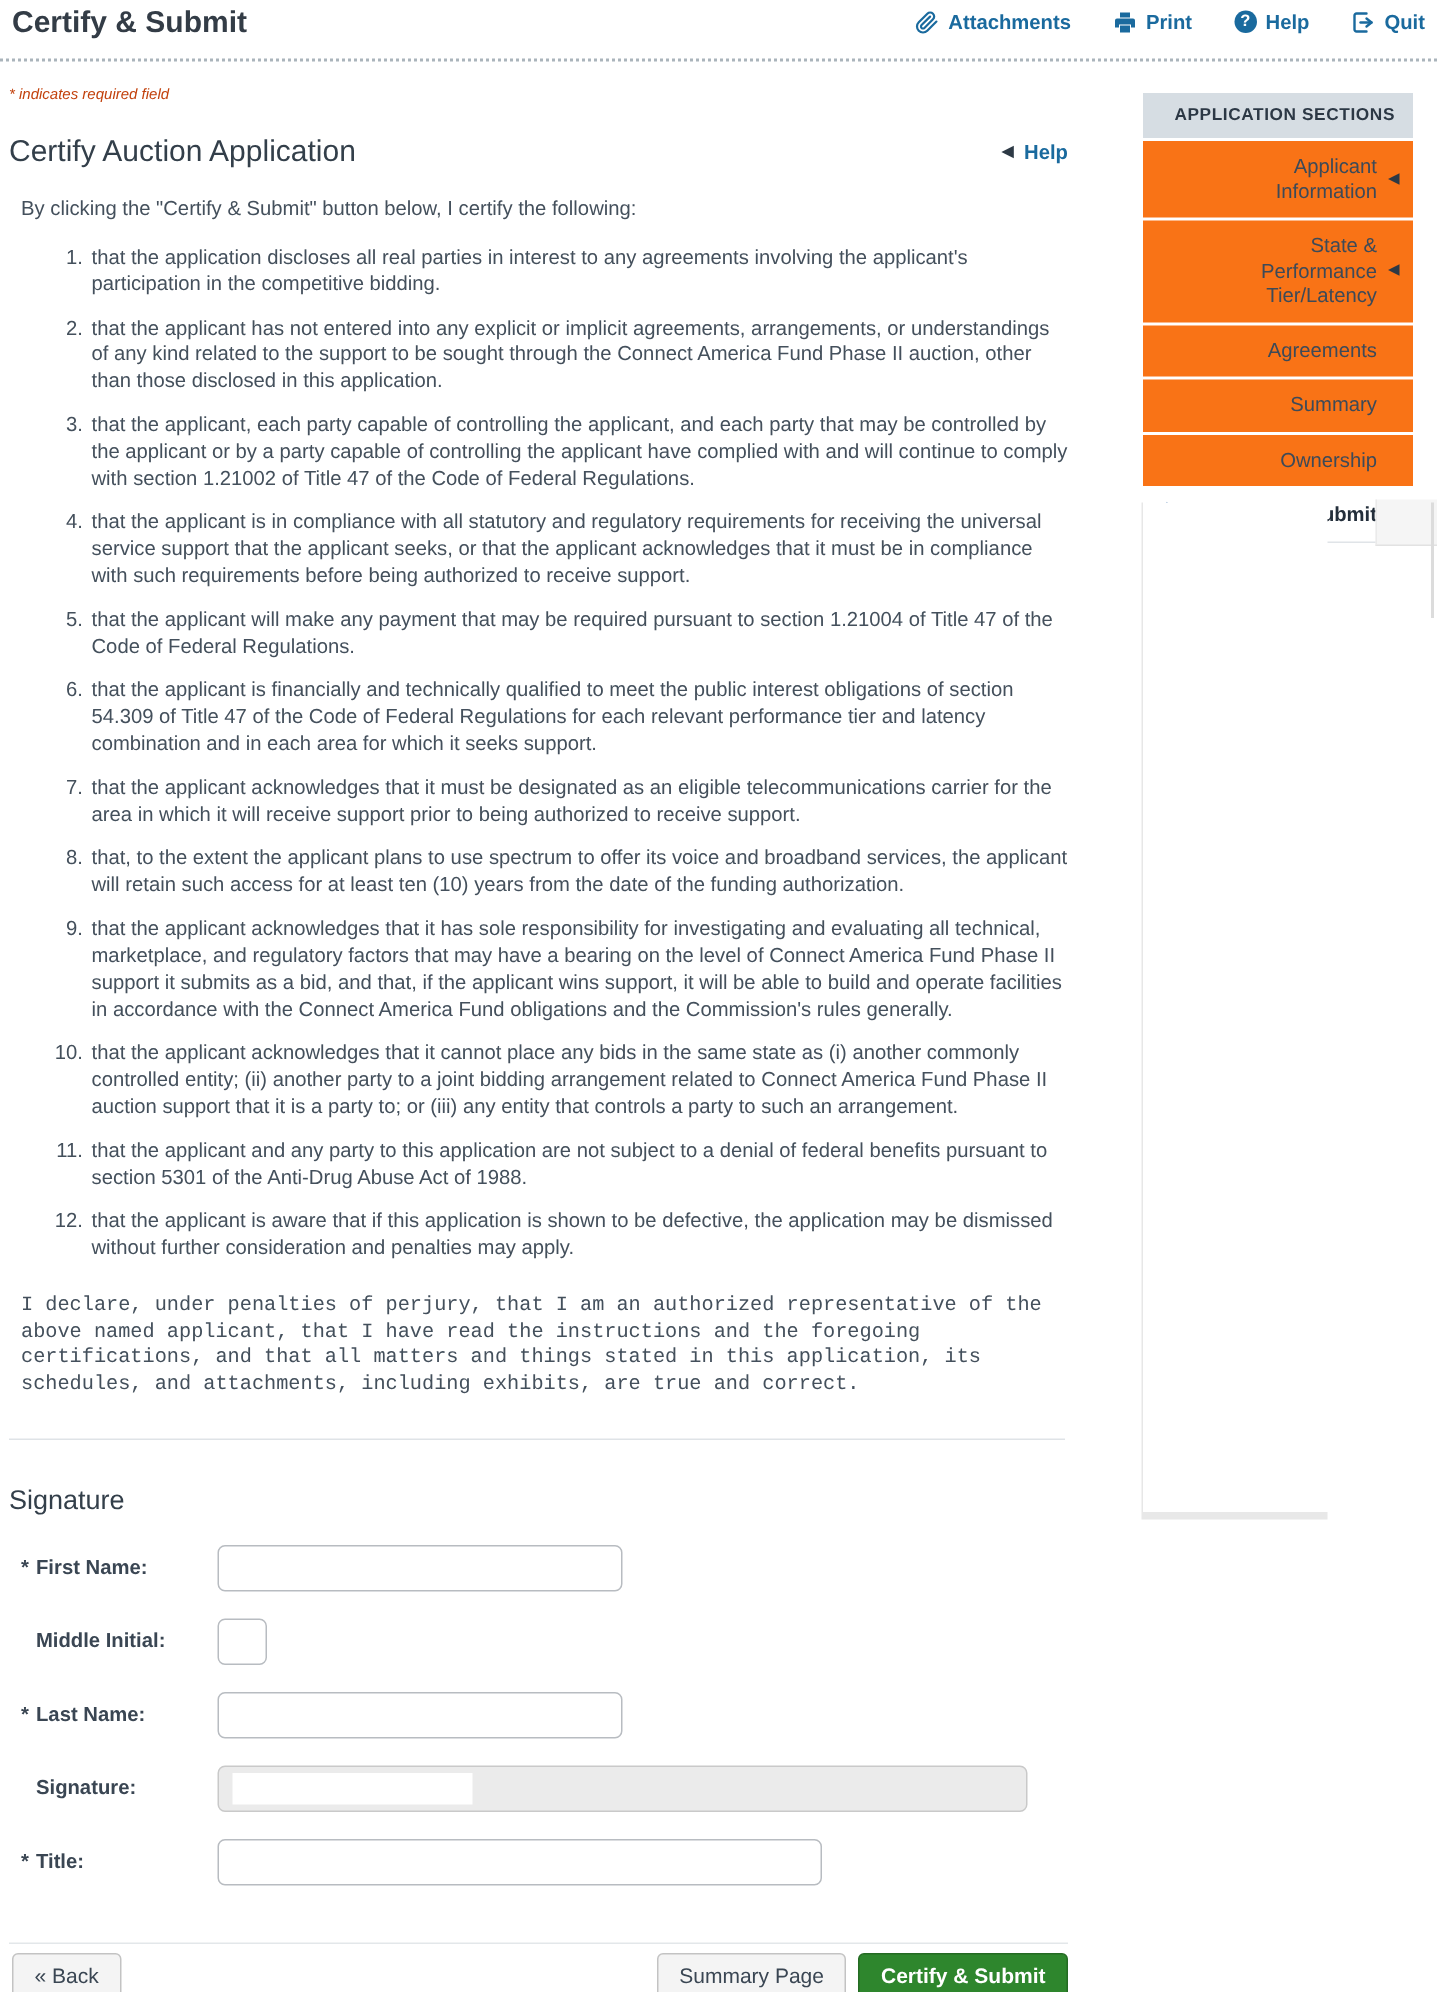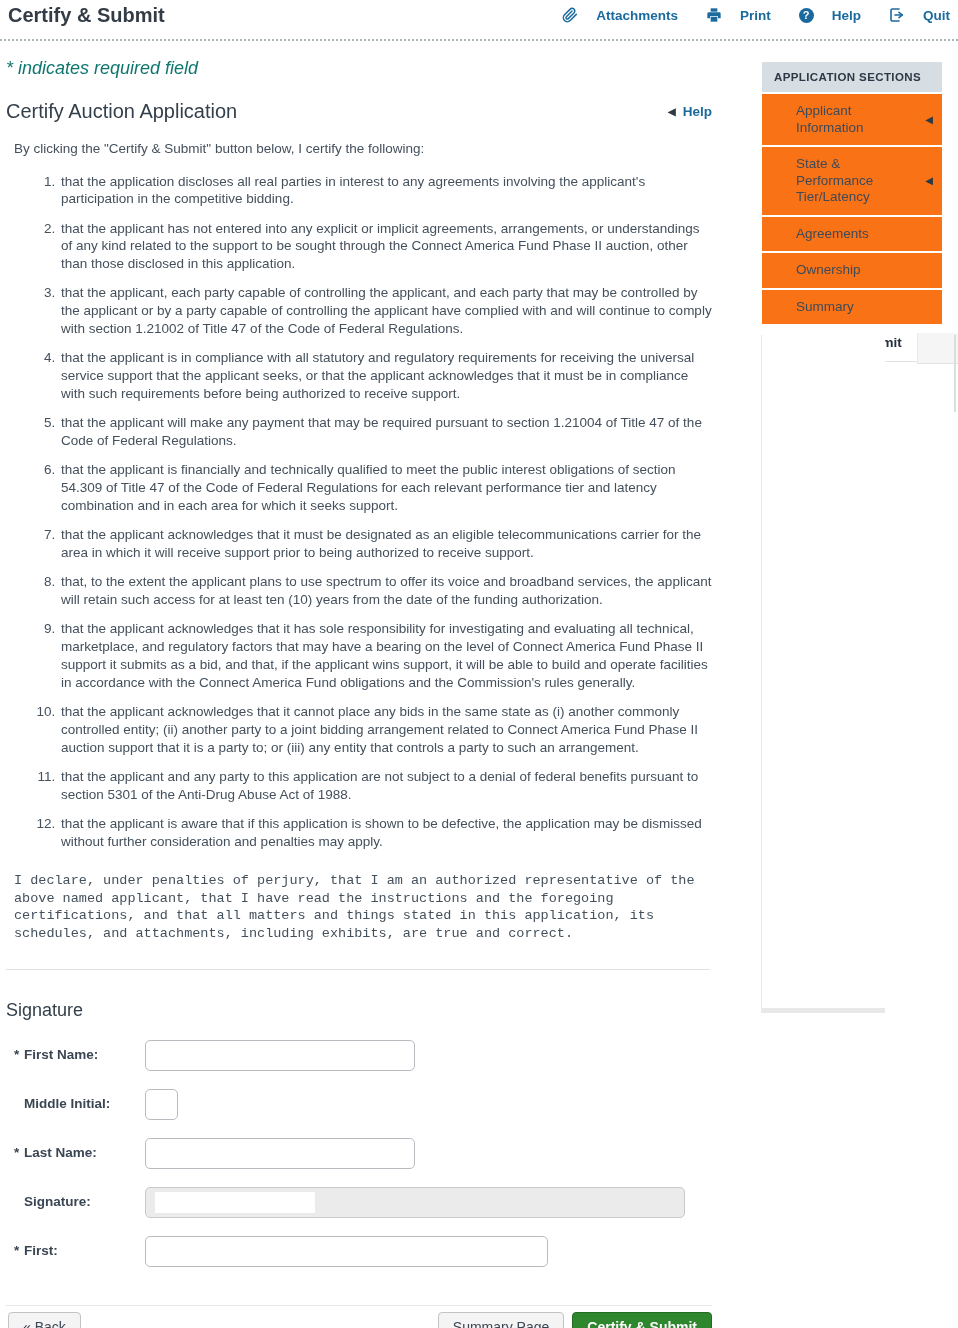--- a/index.html
+++ b/index.html
@@ -14,32 +14,32 @@
   
   .page-header {
     display: flex; justify-content: space-between; align-items: flex-start;
     padding: 4px 6px 12px 8px;
     border-bottom: 2px dotted #aab4bb;
   }
   .page-title { font-size: 20px; font-weight: 700; color: #333c46; margin: 0; }
   .header-links { display: flex; gap: 28px; padding-top: 3px; padding-right: 2px; }
   .hlink {
     color: #1a6a9e; text-decoration: none; font-weight: 600; font-size: 13.5px;
-    display: flex; align-items: center; gap: 18px; cursor: pointer; white-space: nowrap;
+    display: flex; align-items: flex-start; gap: 6px; cursor: pointer; white-space: nowrap;
   }
   .hlink svg { display: block; }
   .qicon {
     width: 15px; height: 15px; border-radius: 50%; background: #1a6a9e;
     color: #fff; font-size: 11px; font-weight: 700;
     display: flex; align-items: center; justify-content: center; line-height: 1;
   }
 
   
   .main { width: 712px; padding-left: 6px; }
-  .required-note { font-style: italic; font-size: 18px; color: #0f766e; margin: 17px 0 0 0; }
+  .required-note { font-style: italic; font-size: 10px; color: #c2410c; margin: 17px 0 0 0; }
 
   .section-head { display: flex; justify-content: space-between; align-items: center; margin-top: 21px; }
   .section-title { font-size: 20px; font-weight: 400; color: #333f4a; margin: 0; }
   .help-link { color: #1a6a9e; font-weight: 600; display: flex; align-items: center; gap: 7px; cursor: pointer; text-decoration: none; }
   .tri-left { color: #2d3945; font-size: 10px; line-height: 1; }
 
   .intro { margin: 17px 0 0 8px; line-height: 17.5px; }
   ol.cert-list { margin: 15px 0 0 0; padding-left: 53px; }
   ol.cert-list li { margin-bottom: 11.5px; line-height: 17.8px; padding-left: 2px; }
   .declaration { margin: 21px 0 12px 8px; line-height: 17.8px; font-family: Liberation Mono, monospace; }
@@ -67,21 +67,21 @@
   .button-row { display: flex; justify-content: space-between; align-items: center; margin-top: 6px; width: 706px; padding-left: 2px; }
   .btn {
     font: inherit; font-size: 14px; height: 30px; padding: 0 14px;
     border-radius: 4px; cursor: pointer; color: #3a4653;
     background: #f4f4f4; border: 1px solid #c3c3c3;
   }
   .btn-group { display: flex; gap: 8px; }
   .btn-green { background: #2e862d; border: 1px solid #246b23; color: #fff; font-weight: 600; }
 
   
-  .sidebar { position: absolute; left: 762px; top: 62px; width: 180px; }
+  .sidebar { position: absolute; left: 762px; top: 62px; width: 180px; text-align: right; }
   .sb-header {
     background: #d6dde3; color: #2c3845; font-weight: 700; font-size: 11.5px;
     letter-spacing: .4px; padding: 9px 12px;
   }
   .sb-item {
     background: #f97316; color: #3d4a58; padding: 9px 24px 9px 34px;
     margin-top: 2px; position: relative; cursor: pointer; line-height: 16.5px;
   }
   .sb-item .tri { position: absolute; right: 9px; top: 50%; transform: translateY(-50%); color: #2d3945; font-size: 10px; }
   .sb-item.active { background: #fff; color: #242f3b; font-weight: 700; border-bottom: 1px solid #e0e4e8; }
@@ -203,21 +203,21 @@
         </label>
       <div class="sig-wrap">
         <input class="input sig" type="text" readonly="" style="">
         <div class="redaction"></div>
       </div>
     </div>
 
     <div class="form-row">
       <label>
           <span class="req">*</span>
-          <span>First:</span>
+          <span>Title:</span>
         </label>
       <input class="input w-title" type="text" value="" style="">
     </div>
 
   </div>
 
   <hr class="bottom-rule">
 
   <div class="button-row">
     <button class="btn">« Back</button>
@@ -240,25 +240,25 @@
   <div class="sb-item">
     <span>State &amp; Performance Tier/Latency</span>
     <span class="tri">◀</span>
   </div>
 
   <div class="sb-item">
     <span>Agreements</span>
   </div>
 
   <div class="sb-item">
+    <span>Summary</span>
+  </div>
+
+  <div class="sb-item">
     <span>Ownership</span>
-  </div>
-
-  <div class="sb-item">
-    <span>Summary</span>
   </div>
 
   <div class="sb-item active">
     <span class="active-arrow">
       <svg width="17" height="13" viewBox="0 0 17 13">
         <defs>
             <linearGradient id="ag" x1="0" y1="0" x2="0" y2="1">
           <stop offset="0" stop-color="#85bbe8"></stop>
               <stop offset="1" stop-color="#3d7fc4"></stop>
         </linearGradient>

